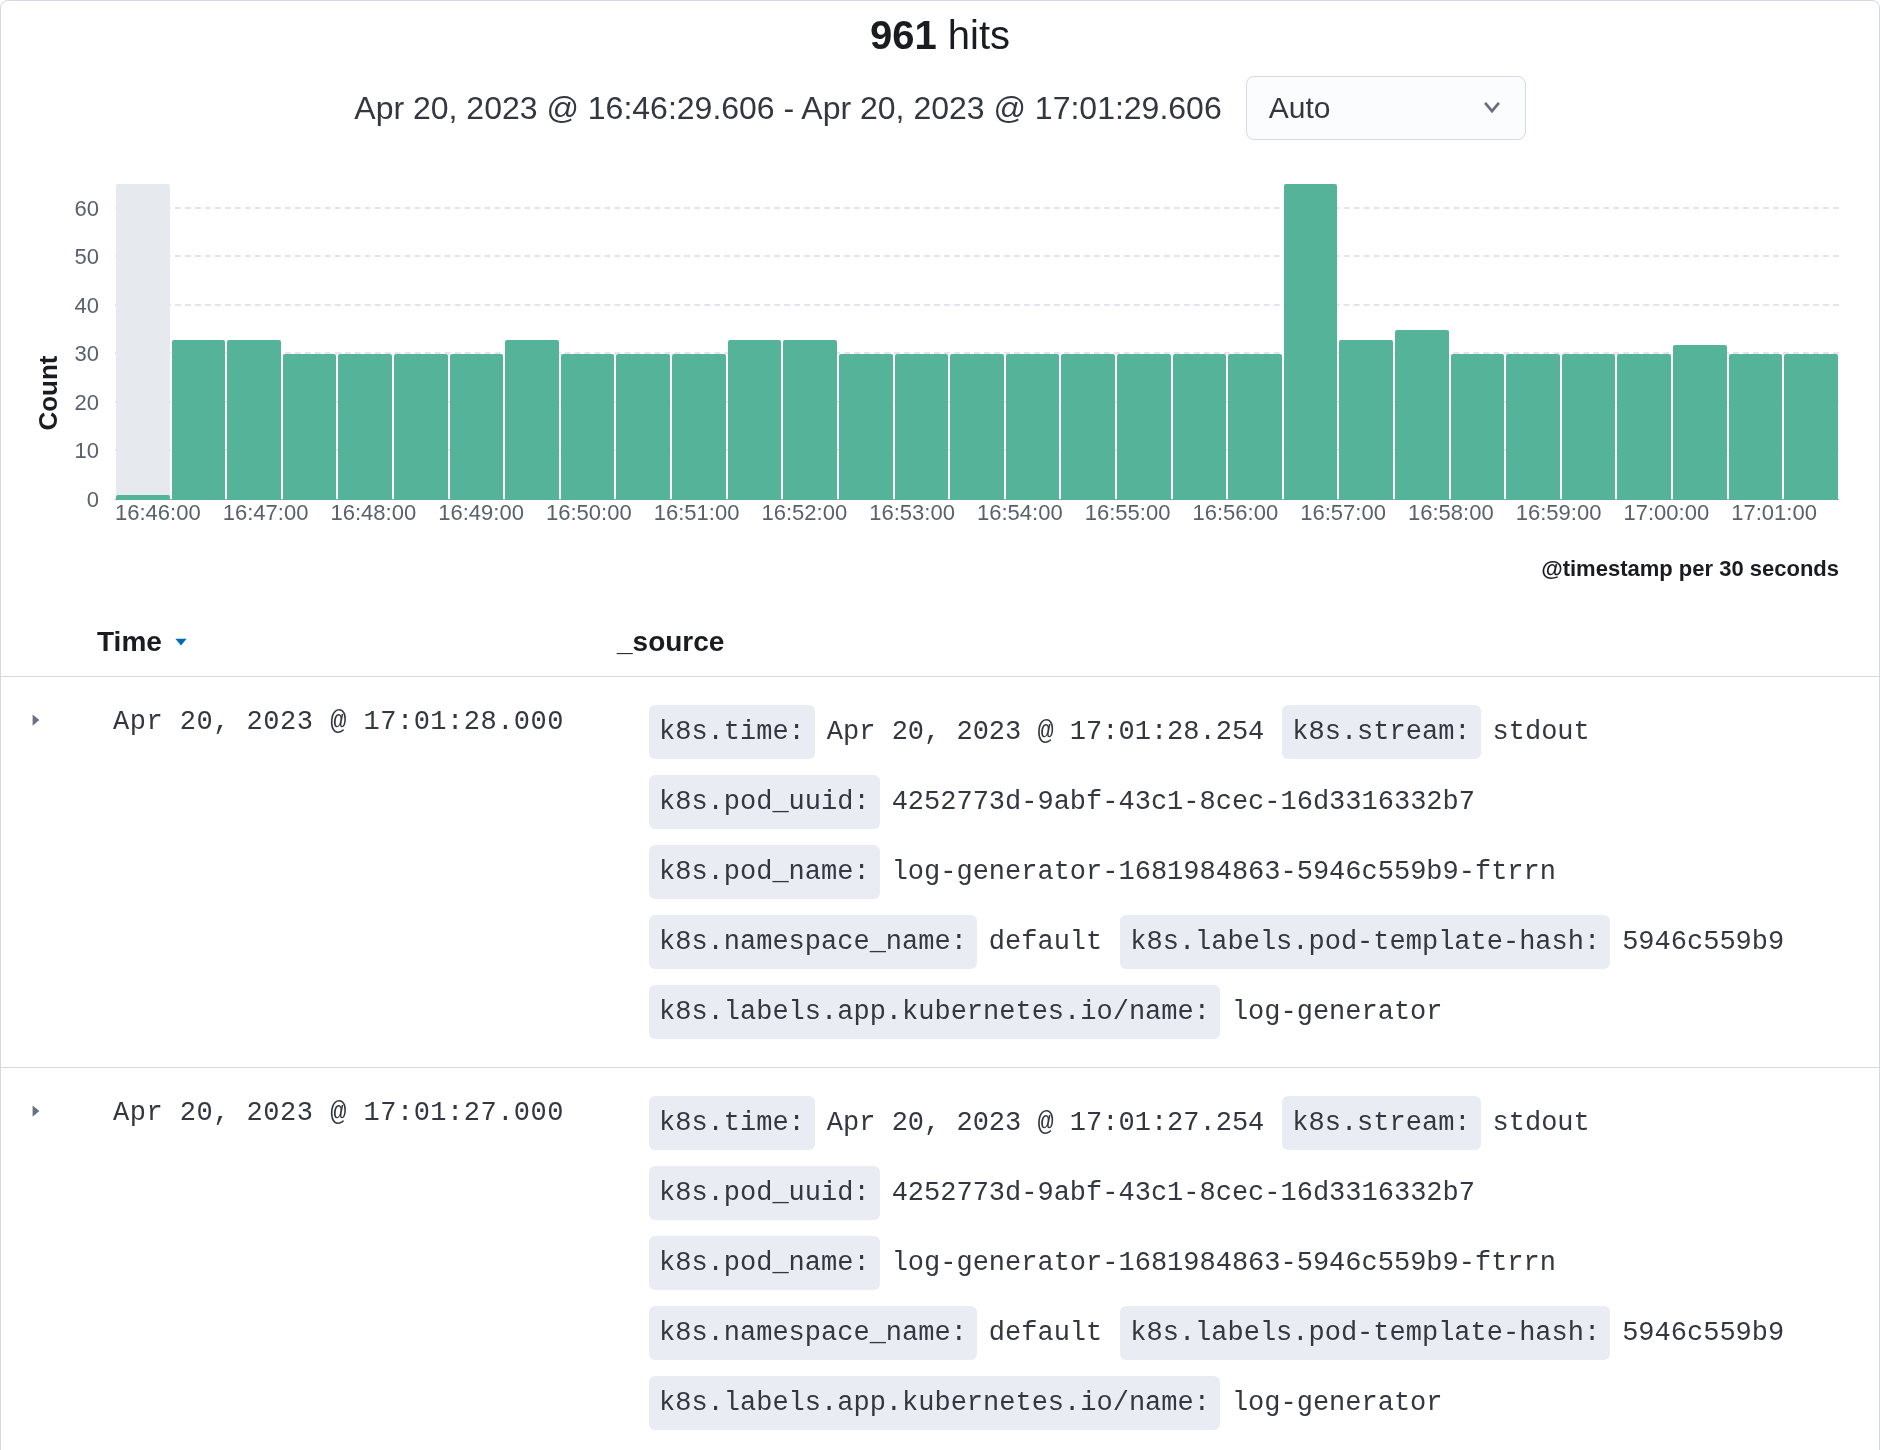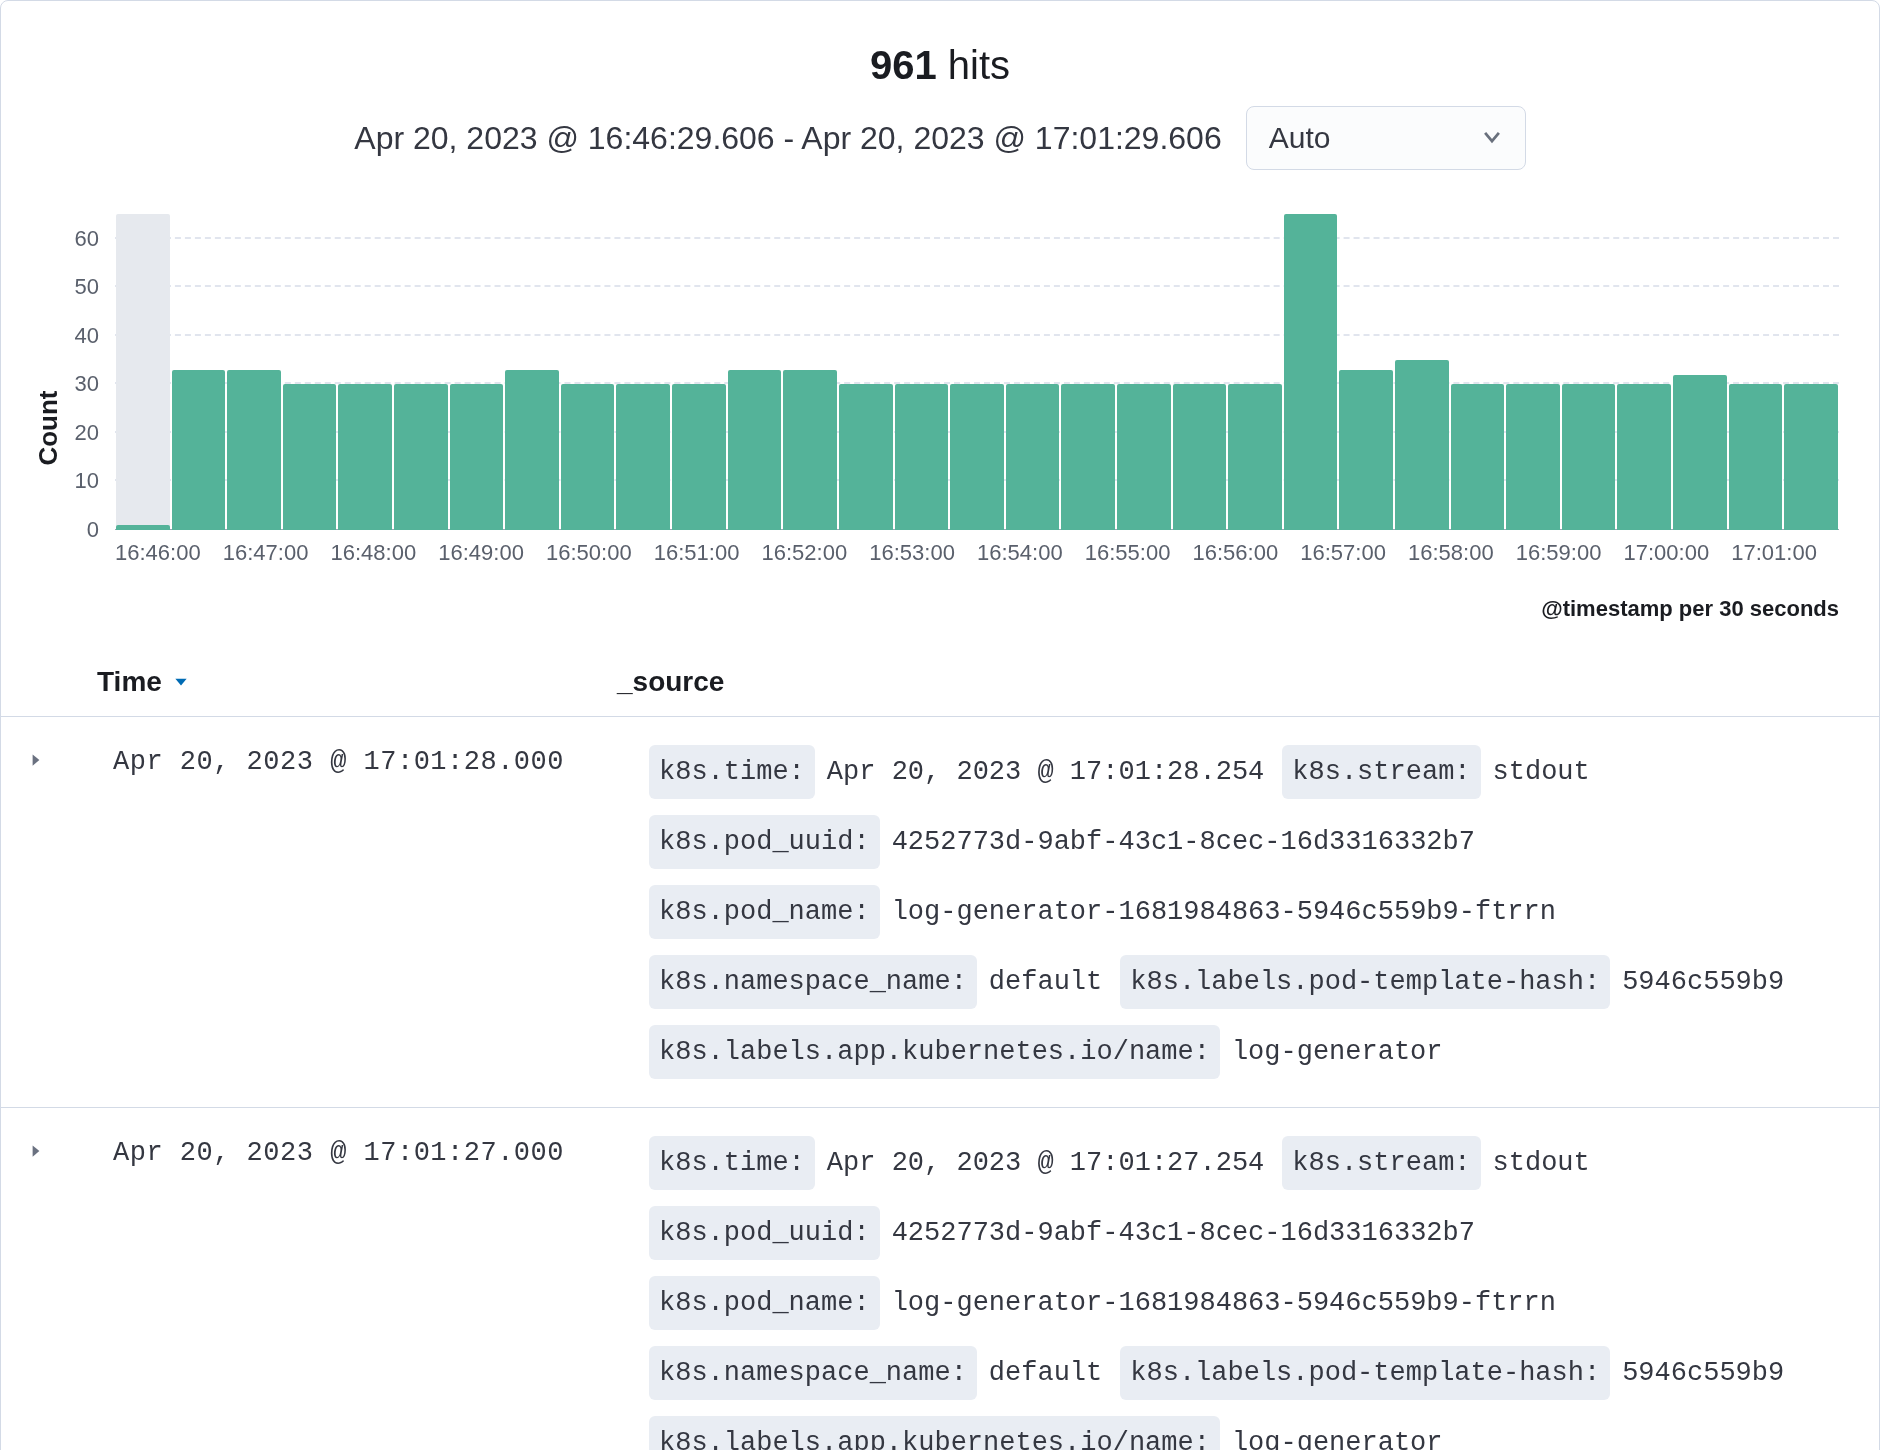--- a/index.html
+++ b/index.html
@@ -21,21 +21,21 @@
     background: #fff;
   }
   .panel {
     width: 1880px;
     border: 1px solid var(--border);
     border-radius: 8px;
     background: #fff;
   }
   .hits {
     text-align: center;
-    padding: 42px 0 18px;
+    padding: 12px 0 18px;
     font-size: 40px;
     font-weight: 400;
   }
   .hits .n { font-weight: 700; }
   .range-row {
     display: flex;
     align-items: center;
     justify-content: center;
     gap: 24px;
     padding: 0 0 20px;
@@ -111,21 +111,20 @@
   }
   .slot.partial .fill { background: var(--bar-partial); }
   .slot.partial .mini {
     position: absolute; left: 0; right: 0; bottom: 0;
     background: var(--bar);
     border-radius: 2px 2px 0 0;
   }
   .xaxis {
     display: flex;
     margin-left: 54px;
-    padding-top: 10px;
     font-size: 22px;
     color: #5a606c;
   }
   .xaxis .xl {
     flex: 2 1 0;
     text-align: left;
     white-space: nowrap;
   }
   .x-title {
     text-align: right;

